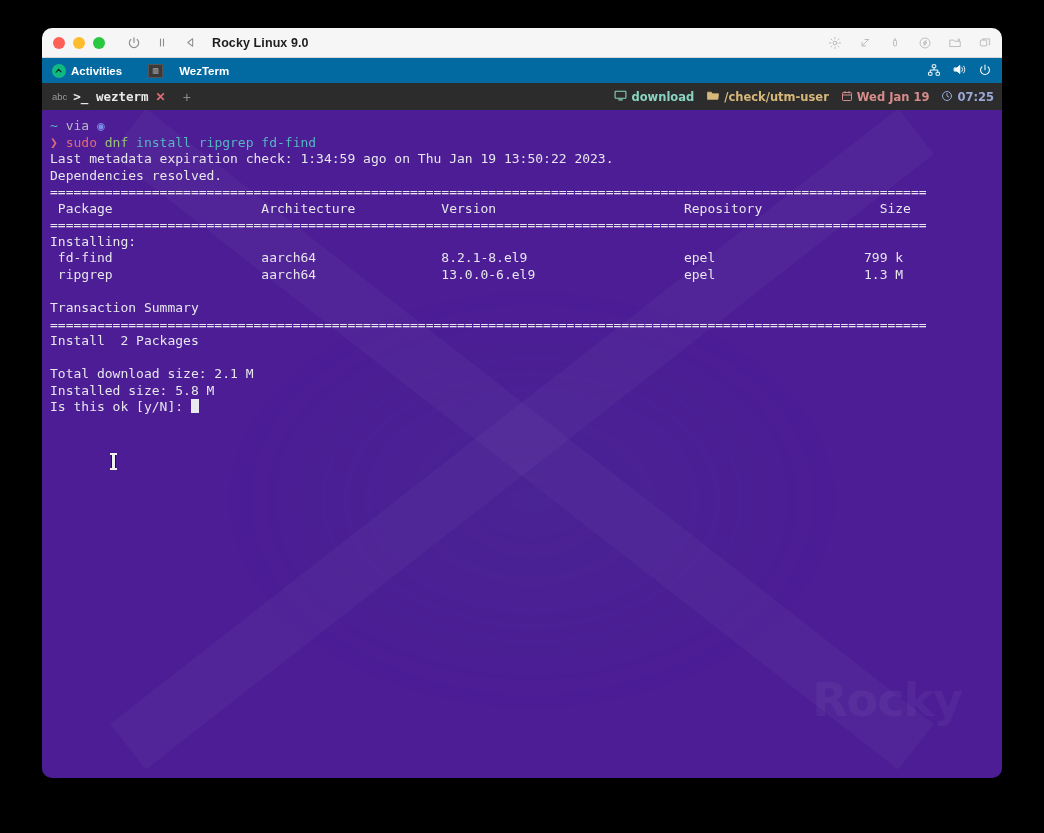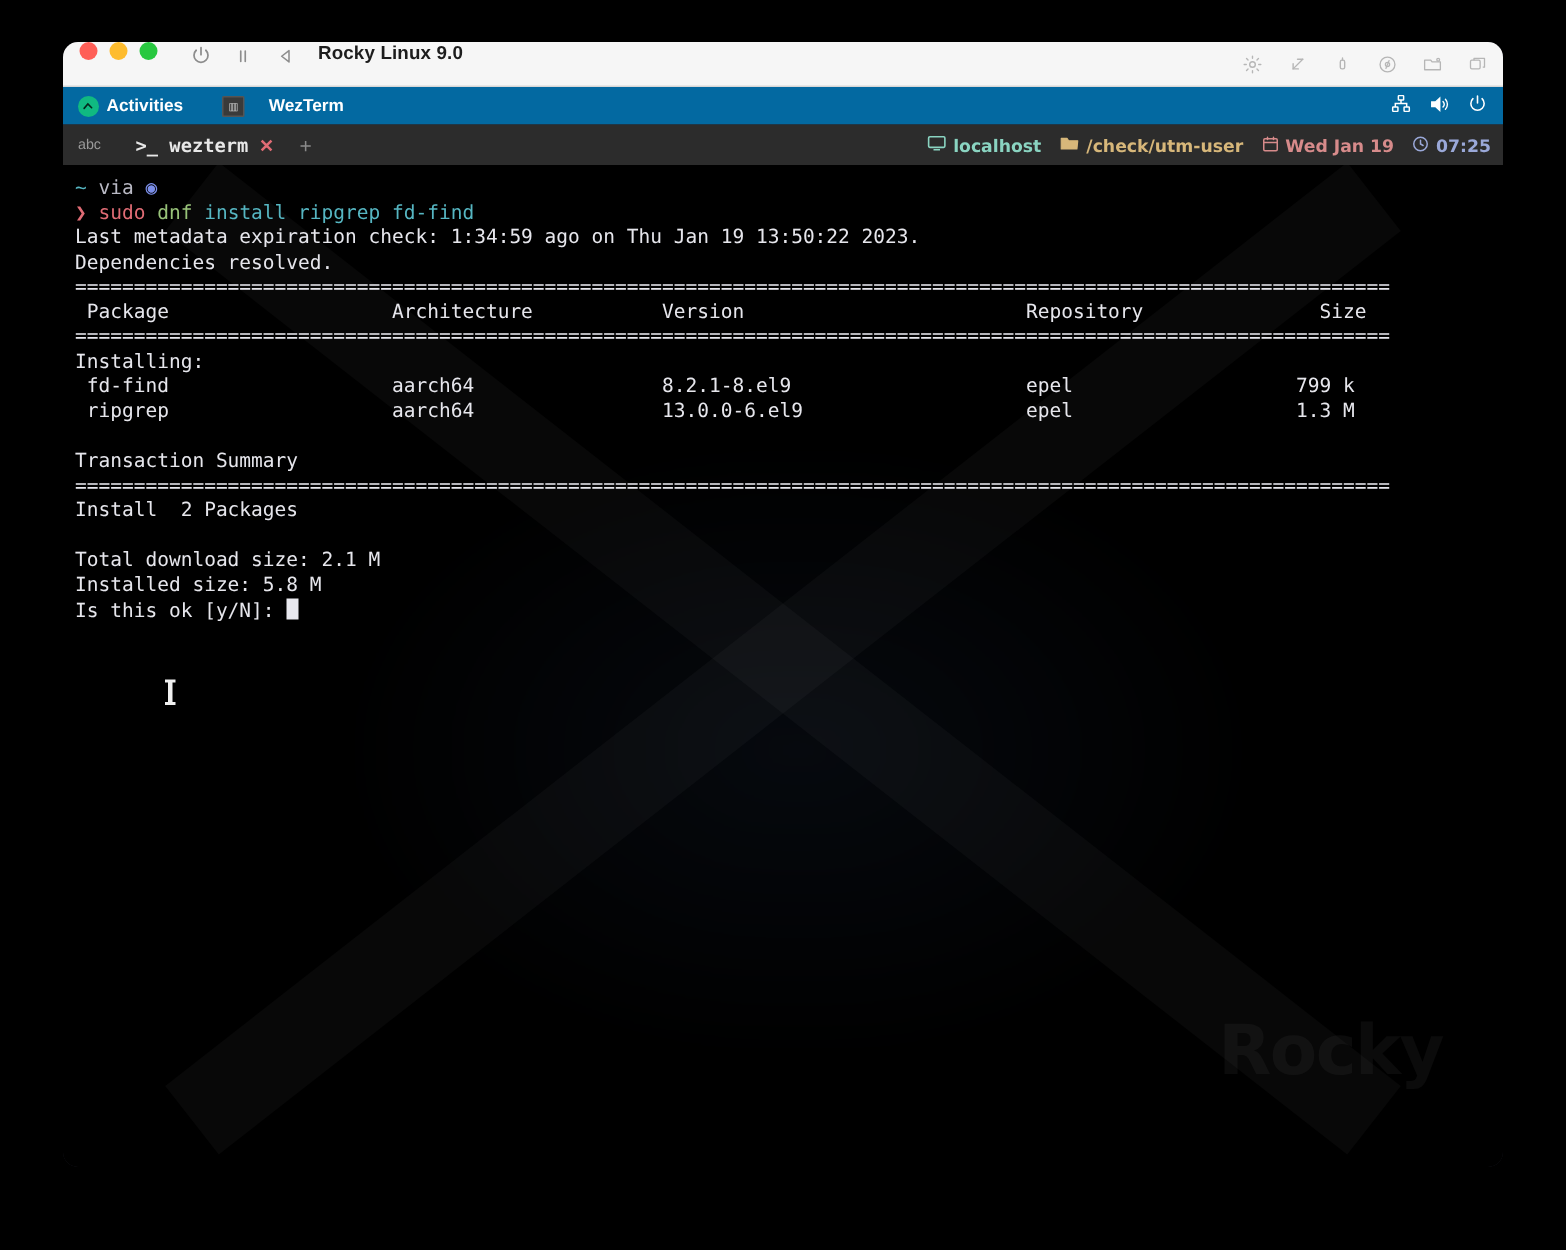--- a/index.html
+++ b/index.html
@@ -27,21 +27,21 @@
     background: #1e1e28;
   }
 
   
   #titlebar {
     position: relative;
     height: 29px;
     background: #f6f6f6;
     border-bottom: 1px solid #d7d7d7;
     display: flex;
-    align-items: flex-start;
+    align-items: center;
   }
   .traffic {
     width: 12px; height: 12px;
     border-radius: 50%;
     margin-left: 8px;
     flex: none;
   }
   #tl-close  { background: #ff5f57; margin-left: 11px; }
   #tl-min    { background: #febc2e; }
   #tl-max    { background: #28c840; }
@@ -138,21 +138,20 @@
     margin-left: 10px;
     font-size: 9.5px;
     color: #9a9a9a;
     font-family: "Liberation Sans", sans-serif;
     text-align: center;
   }
   #tab-active {
     display: flex;
     align-items: center;
     gap: 7px;
-    margin-left: 17px;
     height: 27px;
     padding: 0 6px;
   }
   #tab-title {
     font-family: "DejaVu Sans Mono", monospace;
     font-size: 12.5px;
     font-weight: bold;
     color: #e8e8e8;
   }
   #tab-close {
@@ -182,21 +181,21 @@
     align-items: center;
     gap: 4px;
     margin-left: 8px;
   }
   .status-seg .sico { font-size: 11px; line-height: 1; }
 
   
   #terminal {
     position: relative;
     height: 669px;
-    background: #000000;
+    background: #4c1d95;
     overflow: hidden;
   }
   
   #wall-x1, #wall-x2 {
     position: absolute;
     background: rgba(255,255,255,0.030);
     width: 1000px;
     height: 58px;
     left: -20px;
     top: 300px;
@@ -390,21 +389,21 @@
     <span id="tab-new">+</span>
 
     <div id="tabbar-status">
       <span class="status-seg">
         <span class="sico">
           <svg width="13" height="11" viewBox="0 0 24 20" fill="none" stroke="#8ad4c1" stroke-width="2" stroke-linejoin="round">
             <rect x="2" y="2" width="20" height="13" rx="1.5"></rect>
               <path d="M8 18 L16 18"></path>
           </svg>
         </span>
-        <span style="color:#8ad4c1">localhost</span>
+        <span style="color:#8ad4c1">download</span>
       </span>
 
       <span class="status-seg">
         <span class="sico">
           <svg width="14" height="11" viewBox="0 0 24 20" fill="#d7b77a" stroke="#d7b77a" stroke-width="1.4" stroke-linejoin="round">
             <path d="M2 4 L9 4 L11 7 L22 7 L21 17 L2 17 Z"></path>
           </svg>
         </span>
         <span style="color:#d7b77a">/check/utm-user</span>
       </span>

